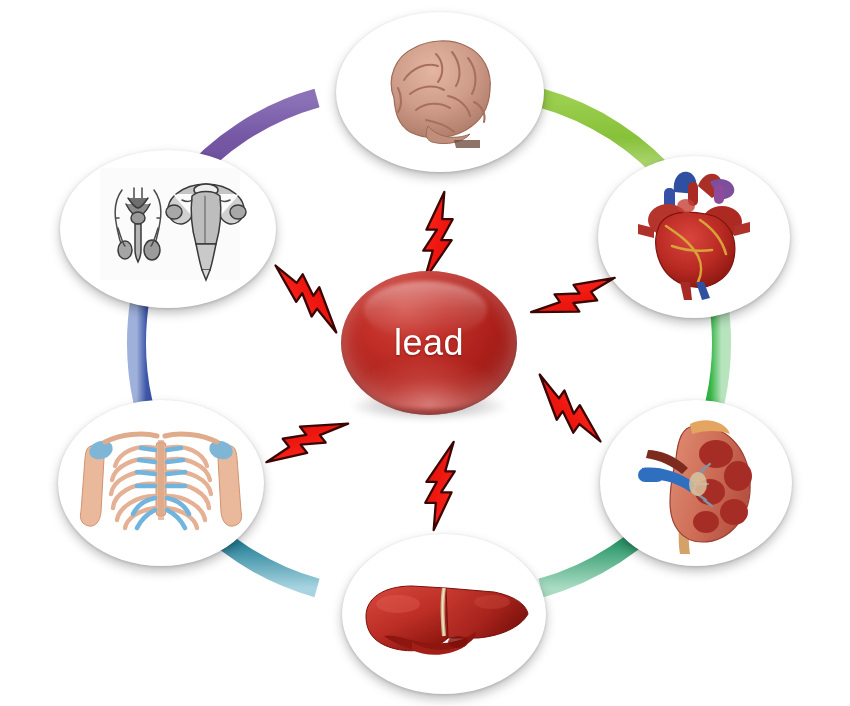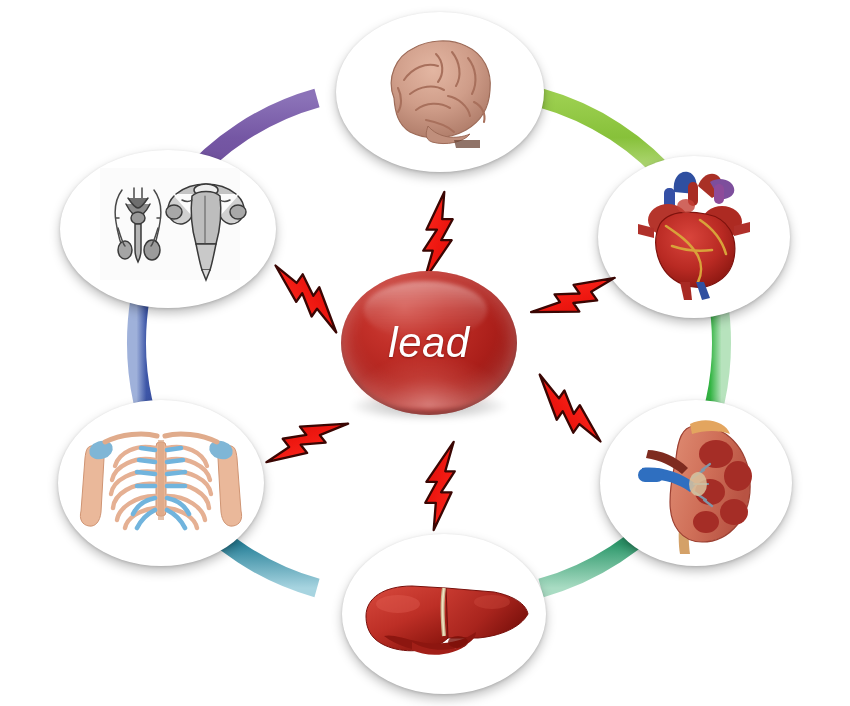--- a/index.html
+++ b/index.html
@@ -108,26 +108,25 @@
     filter: blur(2px);
     pointer-events: none;
   }
   #center-label {
     position: absolute;
     inset: 0;
     display: flex;
     align-items: center;
     justify-content: center;
     color: #ffffff;
-    font-size: 42px;
+    font-size: 36px;
     font-weight: 400;
     letter-spacing: 0.5px;
     text-shadow: 0 1px 2px rgba(90,10,8,0.55);
     font-family: "Liberation Sans", sans-serif;
-    font-style: italic;
   }
 </style>
 </head>
 <body>
 
 <div id="diagram-root">
 
   <svg id="ring-svg" viewBox="0 0 850 706">
     <defs>
       <linearGradient id="gPurple" x1="0" y1="0" x2="0" y2="1">

